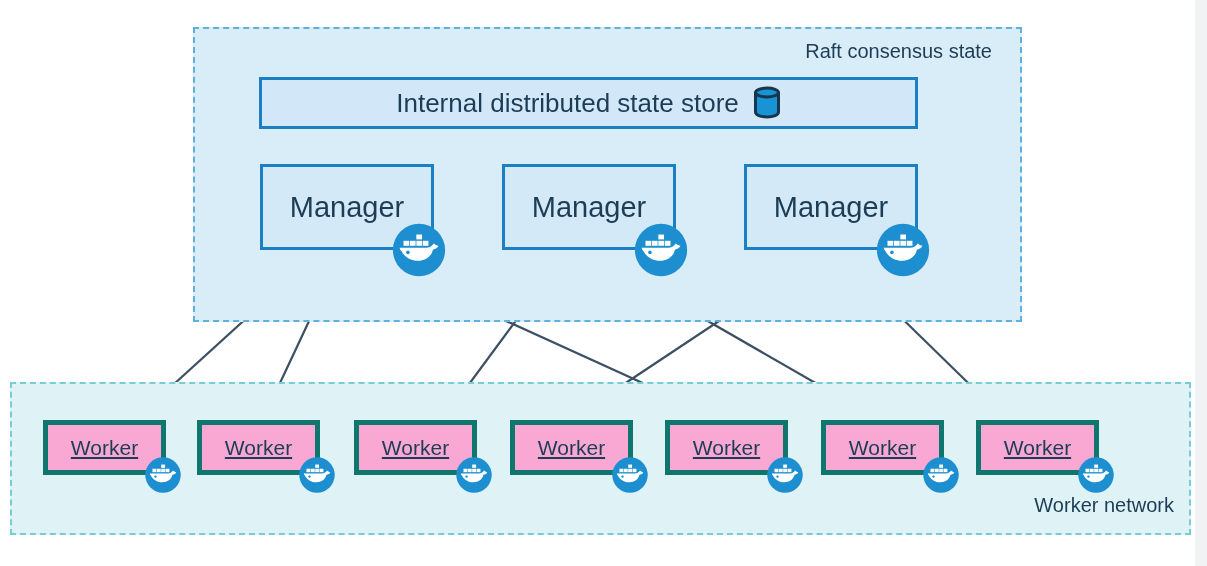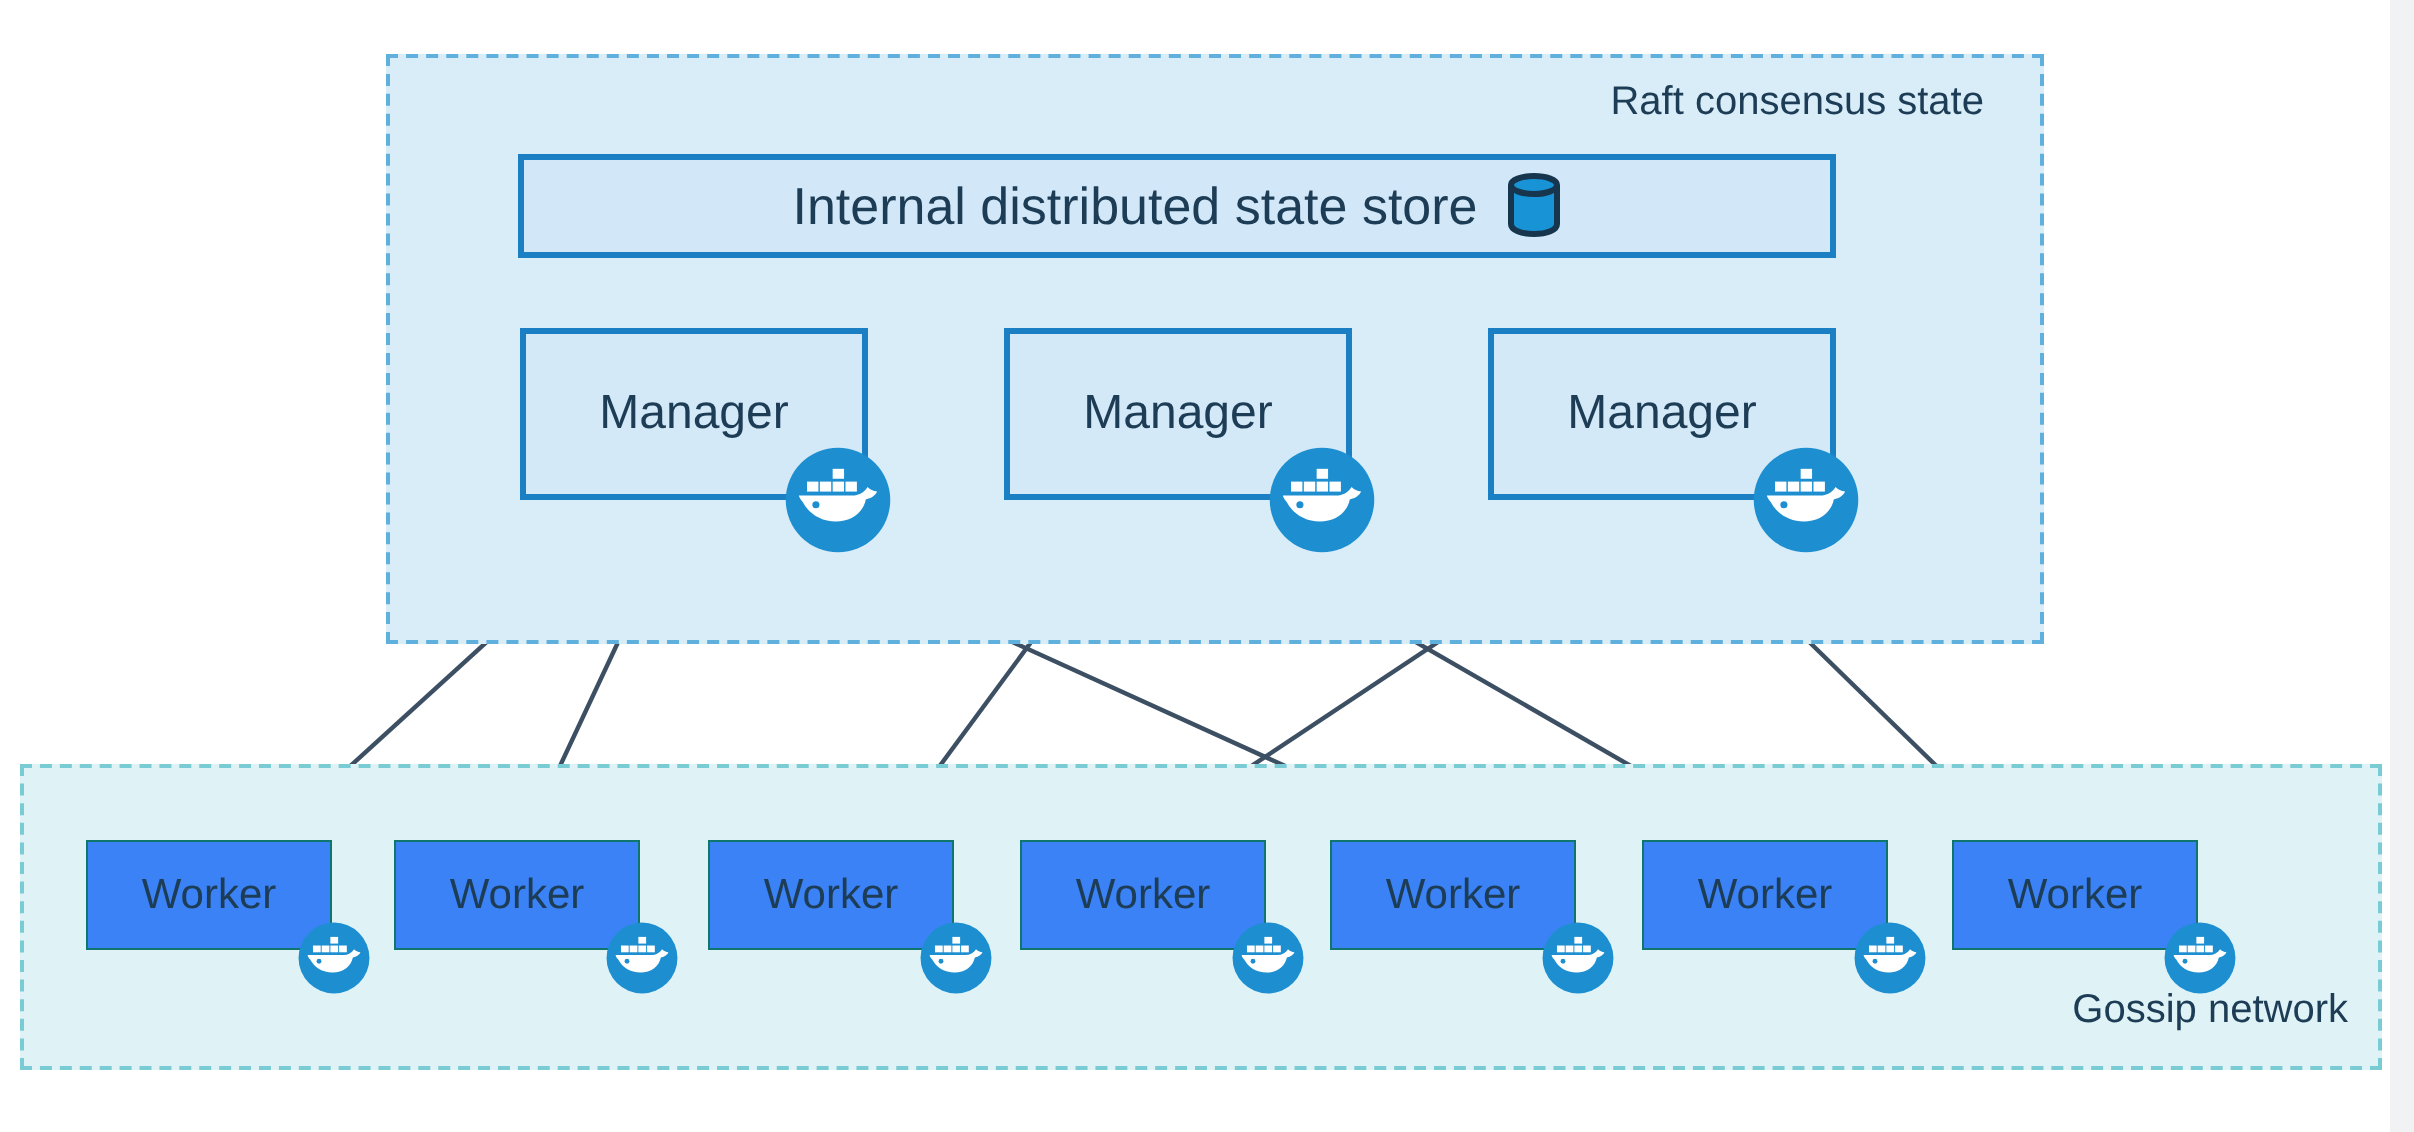--- a/index.html
+++ b/index.html
@@ -28,26 +28,26 @@
   .node{
     position:absolute;box-sizing:border-box;display:flex;
     align-items:center;justify-content:center;color:#1d3c55;
   }
   .store{
     left:259px;top:77px;width:659px;height:52px;
     background:#d2e8f8;border:3px solid #1b7fc4;font-size:26px;gap:14px;
   }
   .manager{
     width:174px;height:86px;top:164px;
-    background:#d4e9f8;border:3px solid #1b7fc4;font-size:24px;
+    background:#d4e9f8;border:3px solid #1b7fc4;font-size:29px;
   }
   .manager-1{left:260px;} .manager-2{left:502px;} .manager-3{left:744px;}
   .worker{
     width:123px;height:55px;top:420px;
-    background:#3b82f6;border:1px solid #0f766e;font-size:21px;
+    background:#f9a8d4;border:5px solid #0f766e;font-size:21px;text-decoration:underline;
   }
   .worker-1{left:43px;}  .worker-2{left:197px;} .worker-3{left:354px;}
   .worker-4{left:510px;} .worker-5{left:665px;} .worker-6{left:821px;}
   .worker-7{left:976px;}
   
   .badge{position:absolute;pointer-events:none;}
   .badge-manager{width:56px;height:56px;right:-16px;bottom:-31px;}
   .badge-worker{width:38px;height:38px;right:-21px;bottom:-24px;}
   .db-icon{width:28px;height:33px;margin-top:-2px;}
 </style>
@@ -126,21 +126,21 @@
   </div>
   <div class="node manager manager-3">
     <span>Manager</span>
     <svg class="badge badge-manager" viewBox="0 0 60 60">
       <circle cx="30" cy="30" r="28" fill="#1d8fd1"></circle>
         <use href="#whale" x="9" y="13" width="42" height="33"></use>
     </svg>
   </div>
 
   <div class="group group-gossip">
-    <div class="group-label label-gossip">Gossip network</div>
+    <div class="group-label label-gossip">Worker network</div>
   </div>
 
   <div class="node worker worker-1">
     <span>Worker</span>
     <svg class="badge badge-worker" viewBox="0 0 60 60">
       <circle cx="30" cy="30" r="28" fill="#1d8fd1"></circle>
         <use href="#whale" x="9" y="13" width="42" height="33"></use>
     </svg>
   </div>
   <div class="node worker worker-2">

